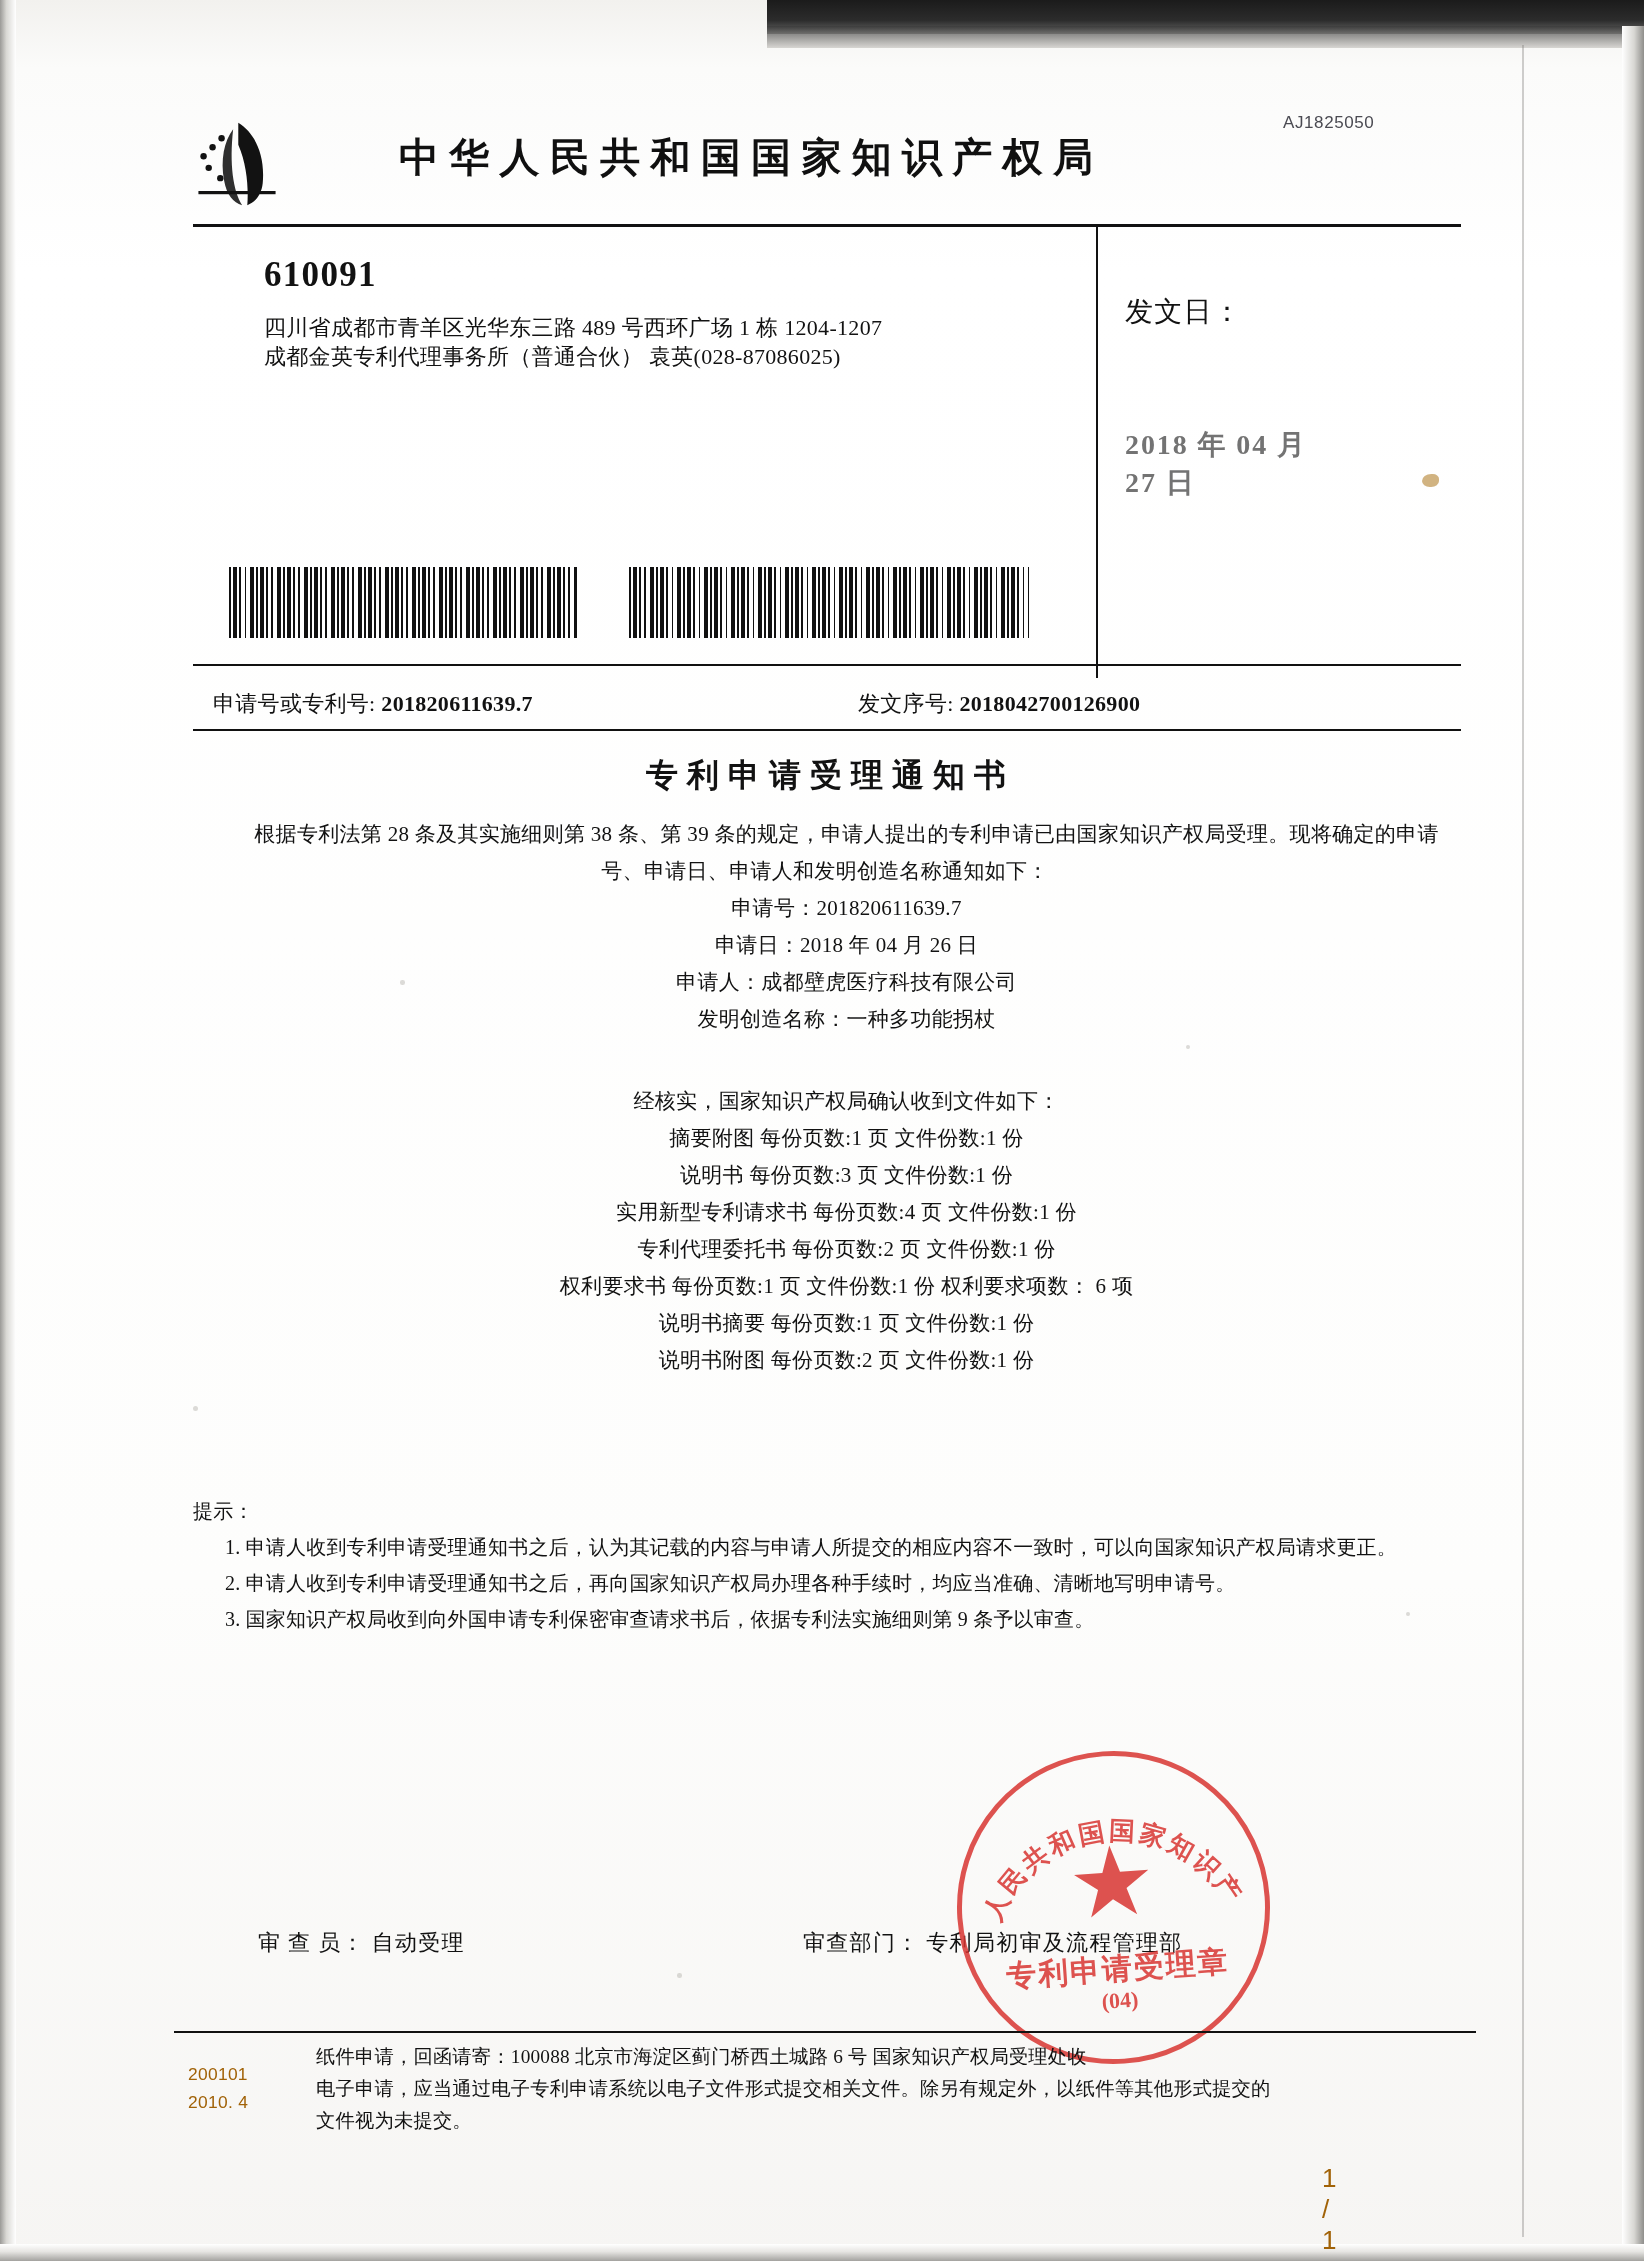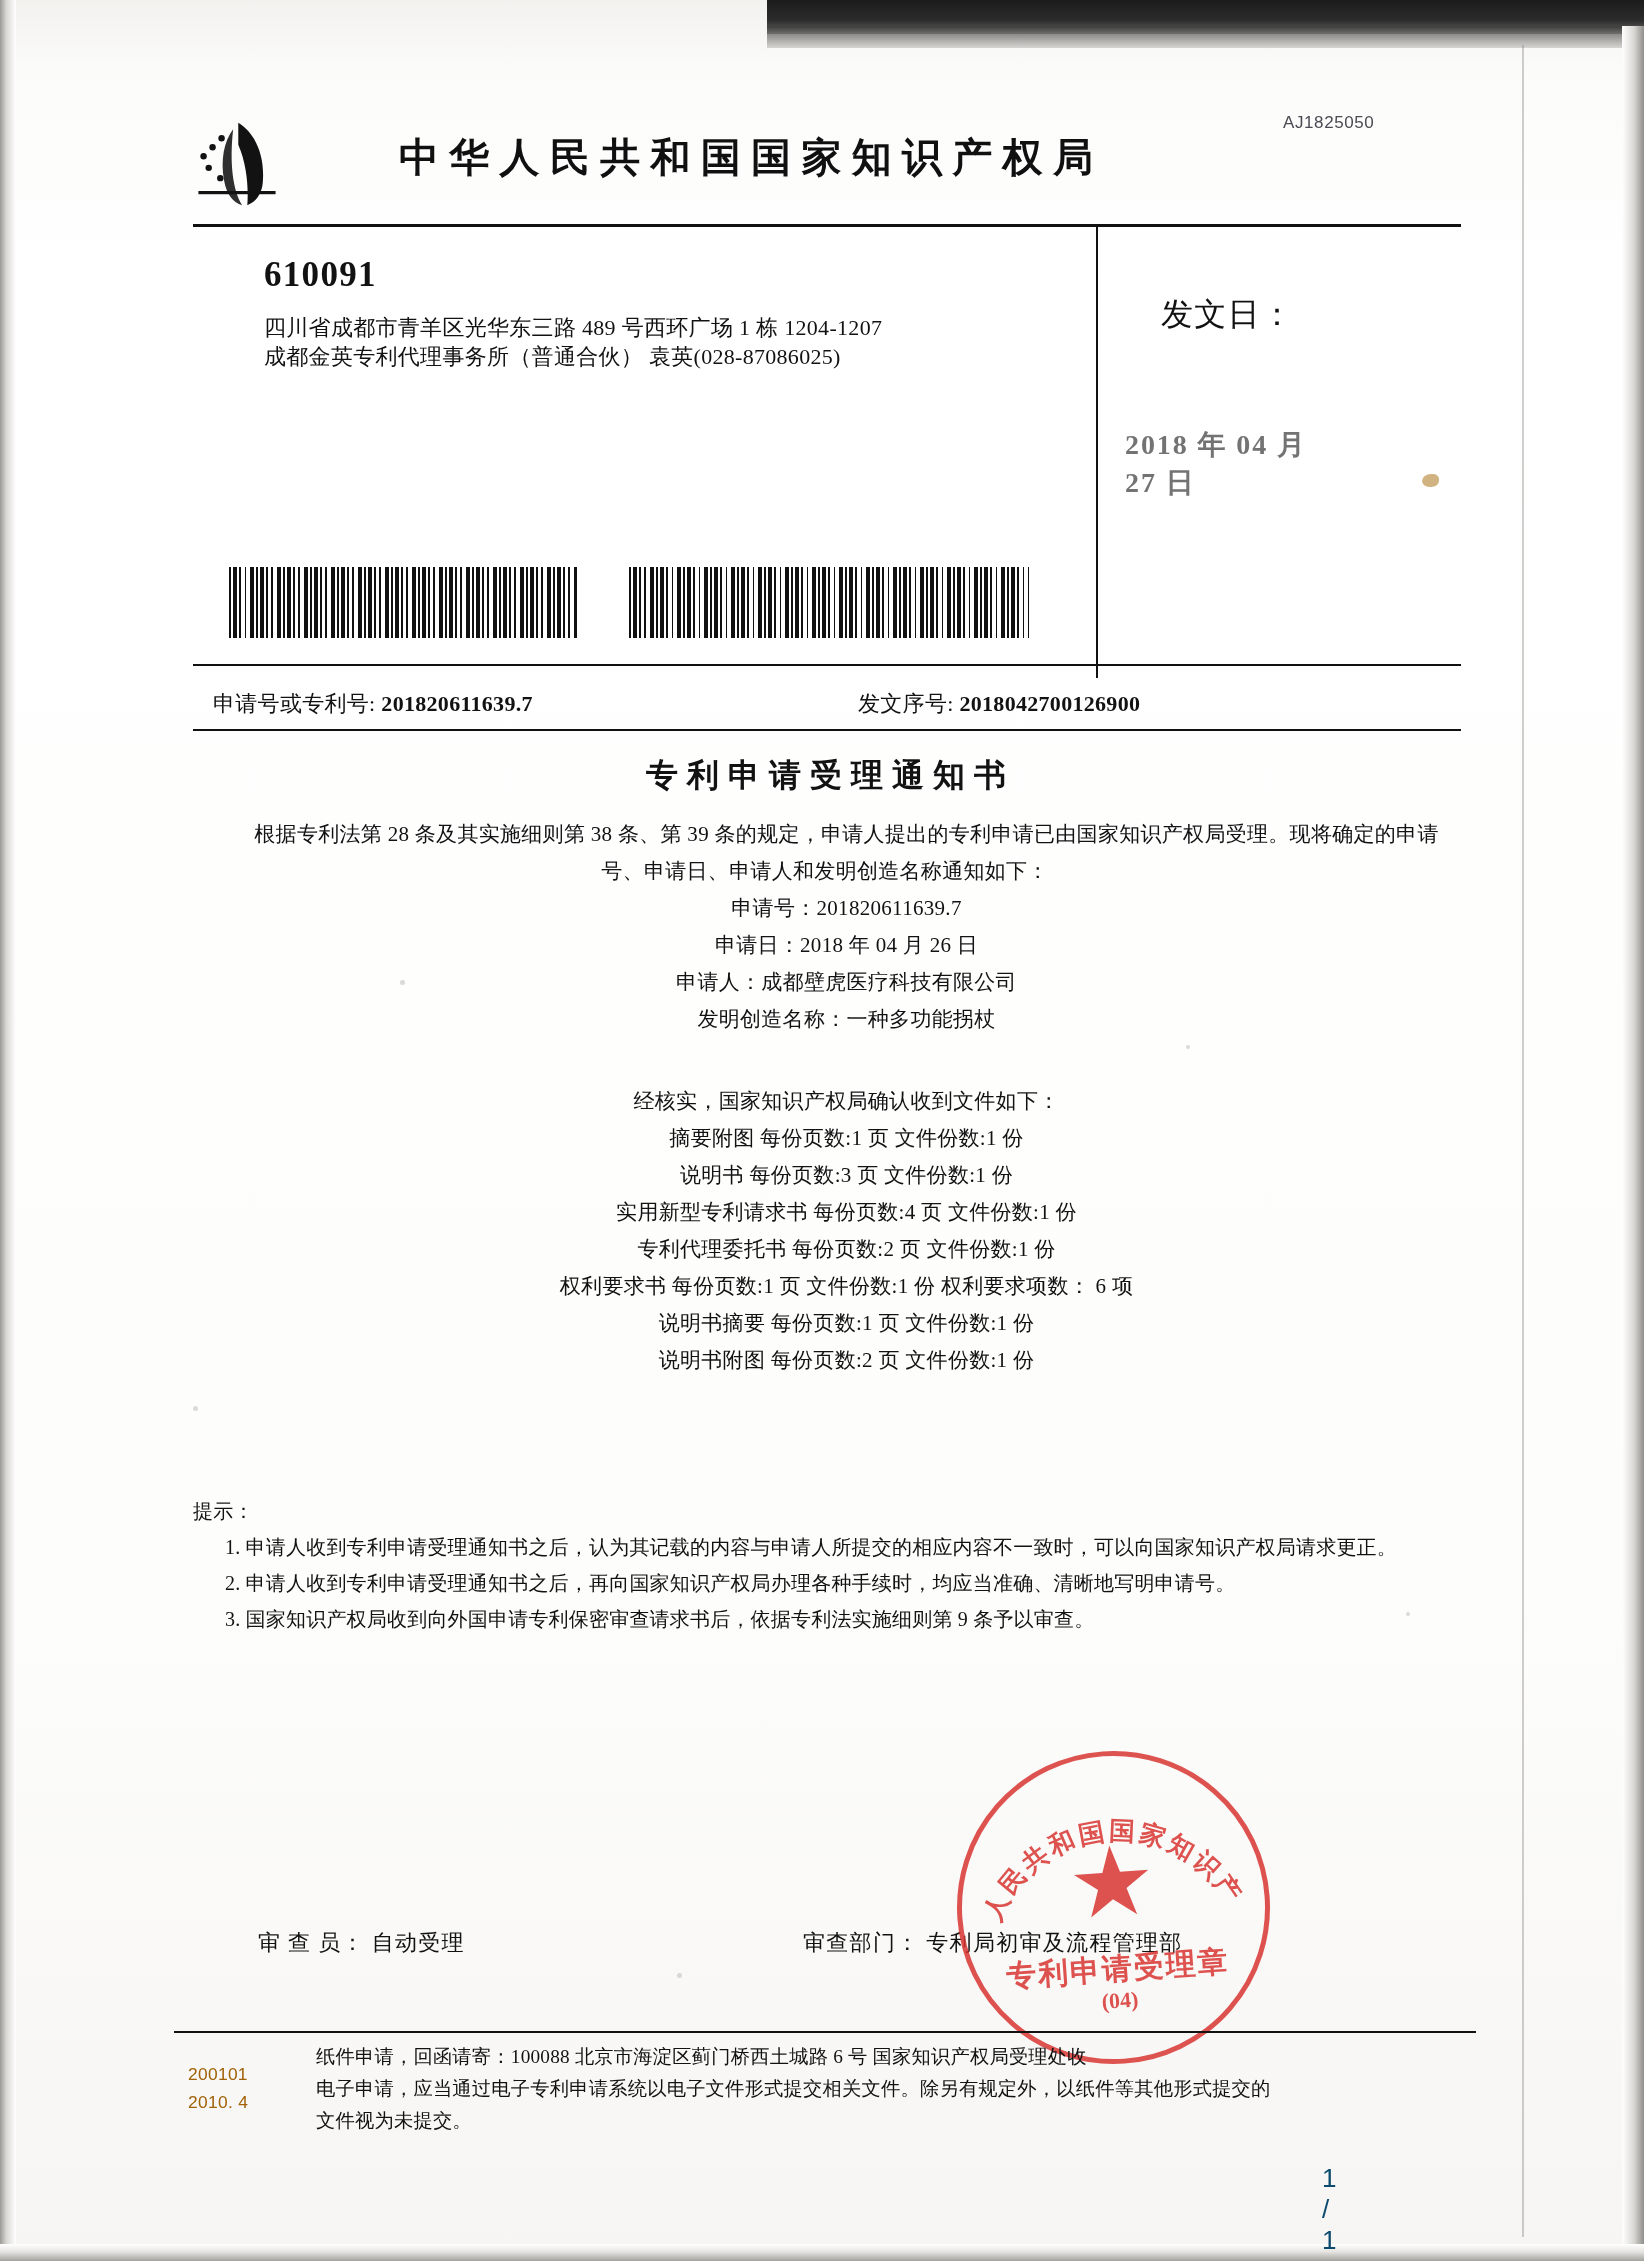--- a/index.html
+++ b/index.html
@@ -139,23 +139,22 @@
 
   .vline-1 {
     position: absolute;
     left: 1096px; top: 227px;
     width: 1.9px; height: 451px;
     background: #111;
   }
   .issue-label {
     position: absolute;
     left: 1125px; top: 293px;
-    font-size: 32px;
+    font-size: 28px;
     letter-spacing: 1.3px;
-    margin-left: 36px;
   }
   .issue-date {
     position: absolute;
     left: 1125px; top: 426px;
     font-family: "Liberation Serif", serif;
     font-weight: bold;
     font-size: 28px;
     letter-spacing: 1.9px;
     color: #737373;
   }
@@ -342,21 +341,21 @@
     width: 1161px;
     font-size: 19.3px;
     line-height: 32px;
     letter-spacing: 0.2px;
   }
   .page-num {
     position: absolute;
     left: 1322px; top: 2163px;
     font-family: "Liberation Sans", sans-serif;
     font-size: 26px;
-    color: #0c4a6e;
+    color: #a16207;
     letter-spacing: 1.3px;
   }
 
   
   .speck {
     position: absolute;
     background: #b9b7b2;
     border-radius: 50%;
     opacity: .5;
   }

